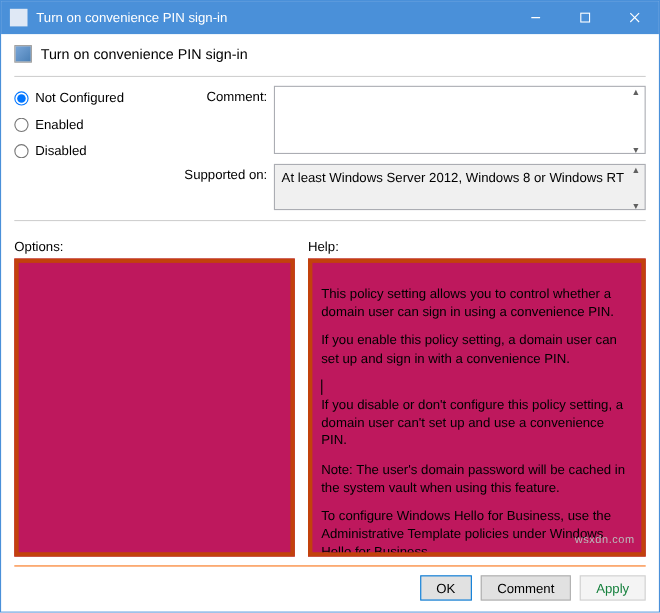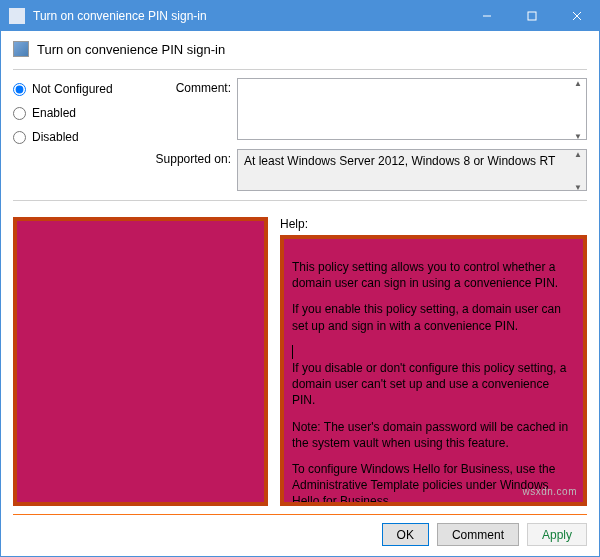--- a/index.html
+++ b/index.html
@@ -91,21 +91,21 @@
       font-family: inherit;
       cursor: pointer;
     }
     .divider {
       height: 1px;
       background: #d0d0d0;
       margin: 2px 0 8px 0;
     }
     .config-row {
       display: flex;
-      gap: 8px;
+      gap: 20px;
       margin-bottom: 4px;
     }
     .radio-col {
       display: flex;
       flex-direction: column;
       gap: 10px;
       padding-top: 4px;
       width: 120px;
     }
     .radio-item {
@@ -313,20 +313,21 @@
             </div>
           </div>
         </div>
       </div>
     </div>
 
     <div class="divider"></div>
 
     <div class="panes-row">
       <div class="pane-col left">
+        <div class="pane-label">Options:</div>
         <div class="pane-box"></div>
       </div>
       <div class="pane-col right">
         <div class="pane-label">Help:</div>
         <div class="pane-box">
           <p class="help-para">This policy setting allows you to control whether a domain user can sign in using a convenience PIN.</p>
           <p class="help-para">If you enable this policy setting, a domain user can set up and sign in with a convenience PIN.</p>
           <span class="text-cursor"></span>
           <p class="help-para">If you disable or don't configure this policy setting, a domain user can't set up and use a convenience PIN.</p>
           <p class="help-para">Note: The user's domain password will be cached in the system vault when using this feature.</p>

